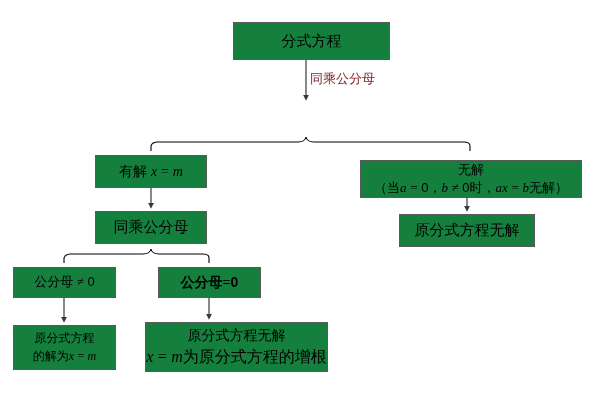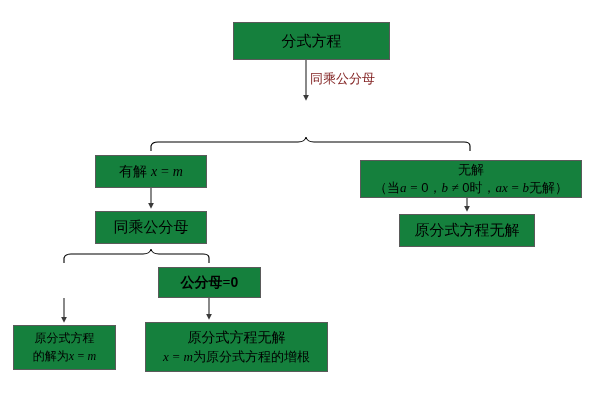--- a/index.html
+++ b/index.html
@@ -63,21 +63,21 @@
   #n-integral-equation   { left: 198px; top: 103px; width: 230px; height: 32px; font-size: 14px; }
   #n-has-solution        { left: 95px;  top: 155px; width: 112px; height: 33px; font-size: 14px; }
   #n-no-solution         { left: 360px; top: 152px; width: 222px; height: 38px; font-size: 13px; margin-top: 8px; }
   #n-substitute          { left: 95px;  top: 211px; width: 112px; height: 33px; font-size: 15px; }
   #n-original-no-sol-r   { left: 399px; top: 214px; width: 136px; height: 33px; font-size: 15px; }
   #n-denom-nonzero       { left: 13px;  top: 267px; width: 103px; height: 31px; font-size: 13px; }
   #n-denom-zero          { left: 158px; top: 267px; width: 103px; height: 31px; font-size: 14px; font-weight: bold; }
   #n-original-solution   { left: 13px;  top: 325px; width: 103px; height: 45px; font-size: 12px; }
   #n-extraneous-root     { left: 145px; top: 322px; width: 183px; height: 50px; font-size: 12px; }
   #n-extraneous-root .line1 { font-size: 14px; }
-  #n-extraneous-root .line2 { font-size: 13px; margin-top: 3px; }
+  #n-extraneous-root .line2 { font-size: 16px; margin-top: 3px; }
   #n-original-solution .line2 { margin-top: 3px; }
   #n-no-solution .line2 { margin-top: 1px; }
 
   #lbl-multiply-denominator { left: 310px; top: 70px; }
 </style>
 </head>
 <body>
 
 <div id="canvas">
 
@@ -122,20 +122,23 @@
   </div>
 
   <div class="node" id="n-substitute">
     <span class="line1">同乘公分母</span>
   </div>
 
   <div class="node" id="n-original-no-sol-r">
     <span class="line1">原分式方程无解</span>
   </div>
 
+  <div class="node" id="n-denom-nonzero">
+    <span class="line1">公分母 <span class="op">≠</span> 0</span>
+  </div>
 
   <div class="node" id="n-denom-zero">
     <span class="line1">公分母<span class="op">=</span>0</span>
   </div>
 
   <div class="node" id="n-original-solution">
     <span class="line1">原分式方程</span>
     <span class="line2">的解为<span class="mi">x</span> <span class="op">=</span> <span class="mi">m</span></span>
   </div>
 

